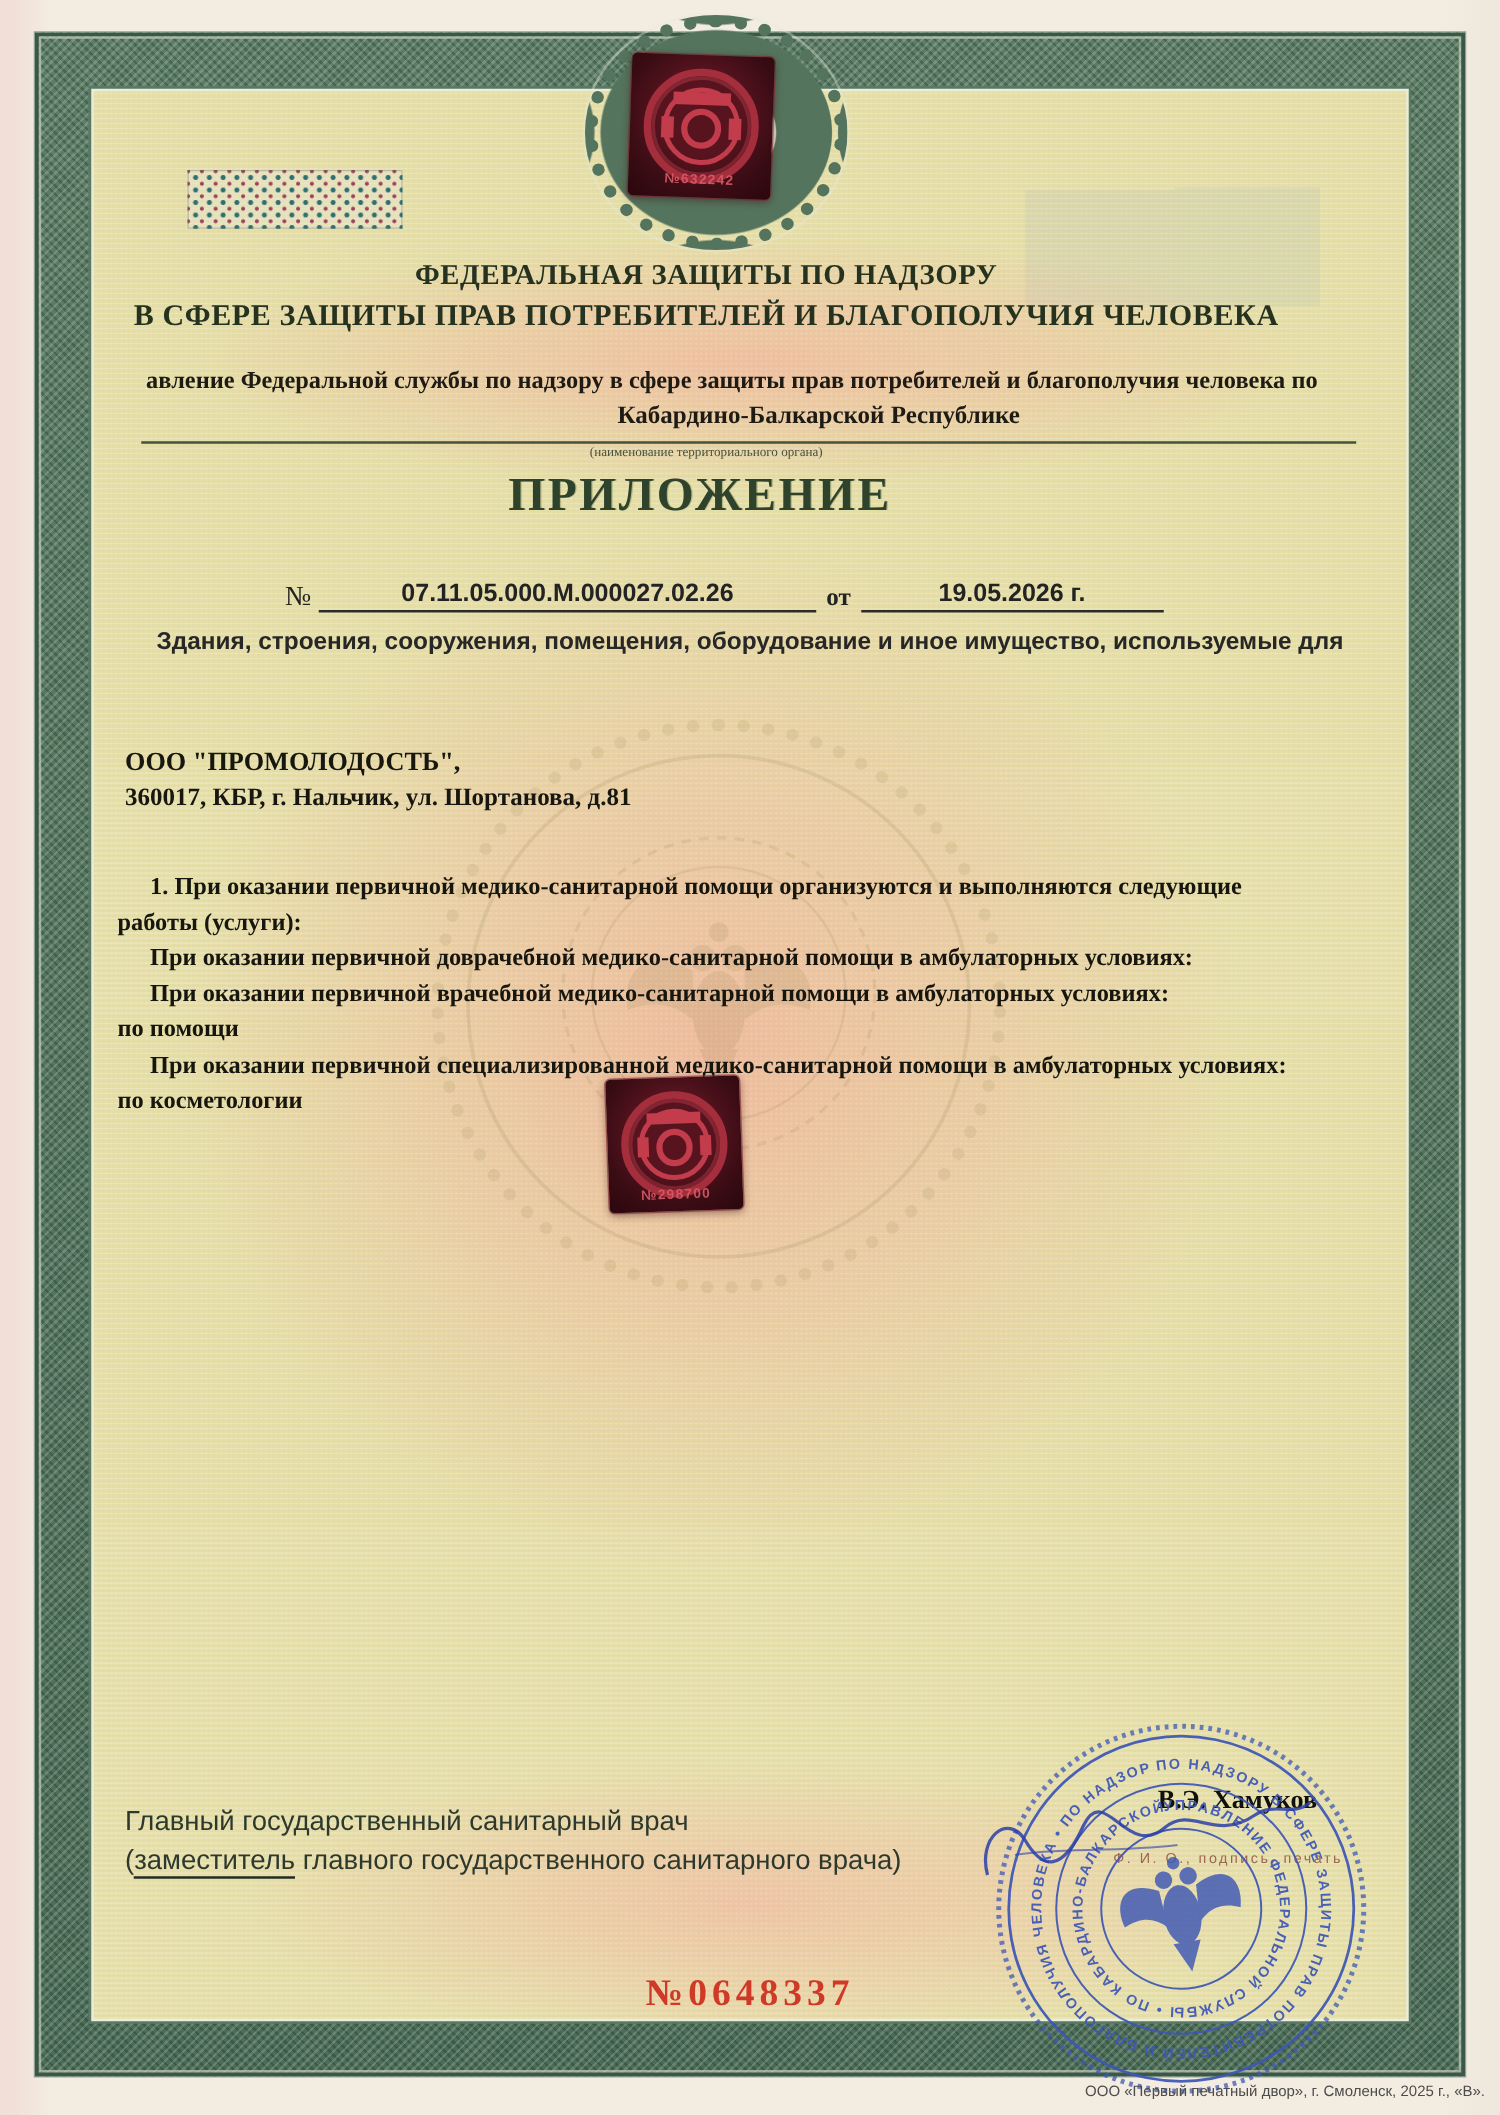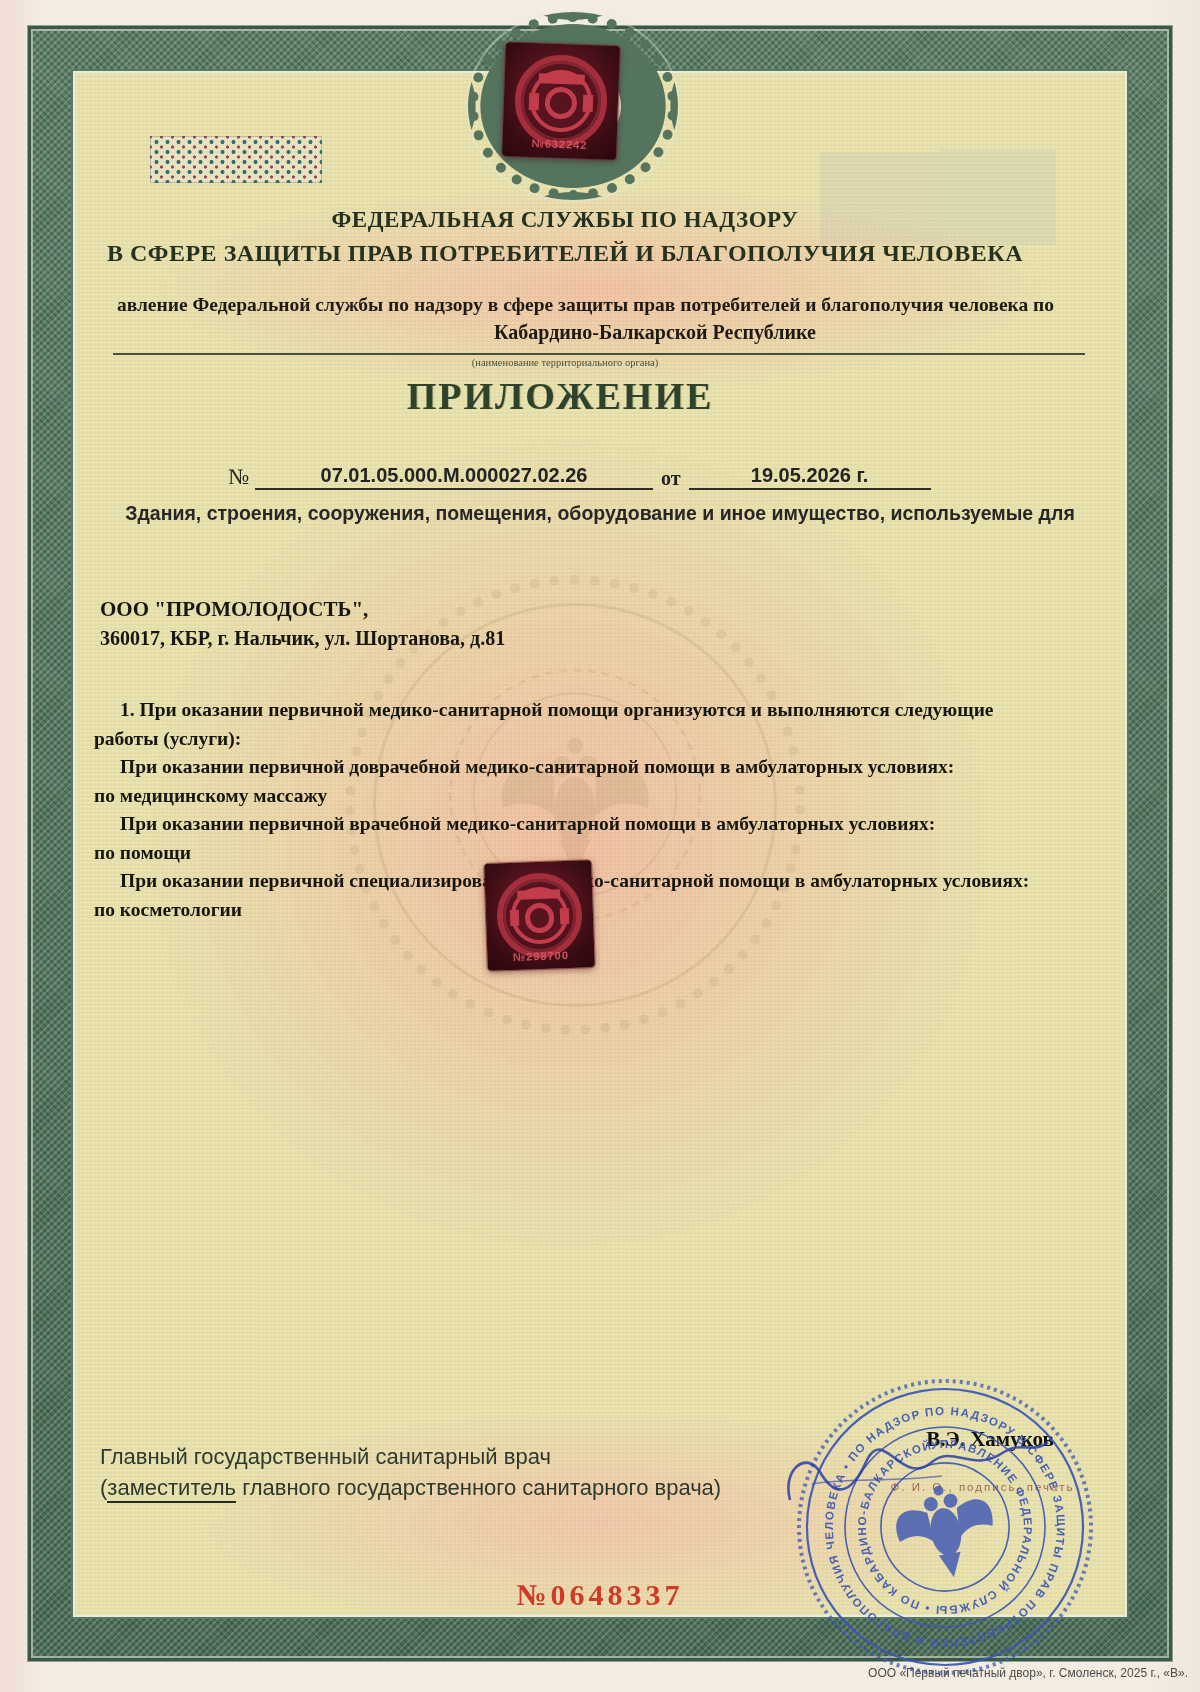--- a/index.html
+++ b/index.html
@@ -118,46 +118,45 @@
         <circle cx="90" cy="78" r="8"></circle>
           <circle cx="110" cy="78" r="8"></circle>
         <circle cx="100" cy="62" r="6"></circle>
         <path d="M84 86 C55 70 40 86 44 110 C60 104 72 106 84 116 Z"></path>
         <path d="M116 86 C145 70 160 86 156 110 C140 104 128 106 116 116 Z"></path>
         <path d="M88 134 L100 162 L112 134 Z"></path>
       </g>
     </svg>
   </div>
 
-  <div class="abs agency l1">ФЕДЕРАЛЬНАЯ СЛУЖБЫ ПО НАДЗОРУ</div>
+  <div class="abs agency l1">ФЕДЕРАЛЬНАЯ ЗАЩИТЫ ПО НАДЗОРУ</div>
   <div class="abs agency l2">В СФЕРЕ ЗАЩИТЫ ПРАВ ПОТРЕБИТЕЛЕЙ И БЛАГОПОЛУЧИЯ ЧЕЛОВЕКА</div>
   <div class="abs terr l1">авление Федеральной службы по надзору в сфере защиты прав потребителей и благополучия человека по</div>
   <div class="abs terr l2">Кабардино-Балкарской Республике</div>
   <div class="abs rule"></div>
   <div class="abs caption">(наименование территориального органа)</div>
 
   <div class="abs title l1">ПРИЛОЖЕНИЕ</div>
 
   <div class="abs numrow">
     <span class="lbl">№</span>
-    <span class="useg n">07.01.05.000.М.000027.02.26</span>
+    <span class="useg n">07.11.05.000.М.000027.02.26</span>
     <span class="lbl ot">от</span>
     <span class="useg d">19.05.2026 г.</span>
   </div>
 
   <div class="abs subject l1">Здания, строения, сооружения, помещения, оборудование и иное имущество, используемые для</div>
 
   <div class="abs org name">ООО "ПРОМОЛОДОСТЬ",</div>
   <div class="abs org addr">360017, КБР, г. Нальчик, ул. Шортанова, д.81</div>
 
   <div class="abs bodyblock">
     <div class="ind">1. При оказании первичной медико-санитарной помощи организуются и выполняются следующие</div>
     <div>работы (услуги):</div>
     <div class="ind">При оказании первичной доврачебной медико-санитарной помощи в амбулаторных условиях:</div>
-    <div>по медицинскому массажу</div>
     <div class="ind">При оказании первичной врачебной медико-санитарной помощи в амбулаторных условиях:</div>
     <div>по помощи</div>
     <div class="ind">При оказании первичной специализированной медико-санитарной помощи в амбулаторных условиях:</div>
     <div>по косметологии</div>
   </div>
 
   <div class="abs rosette"></div>
   <div class="abs holo top">
     <div class="ring"></div>
     <div class="ring2"></div>

